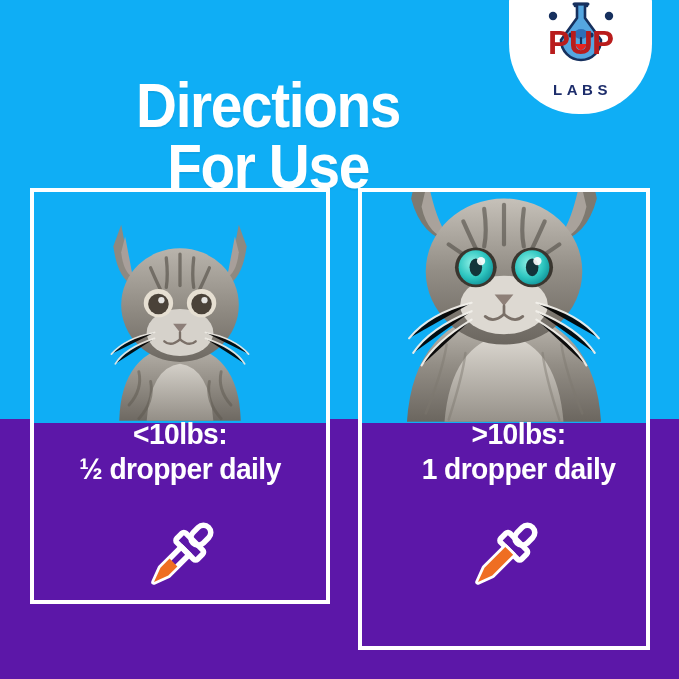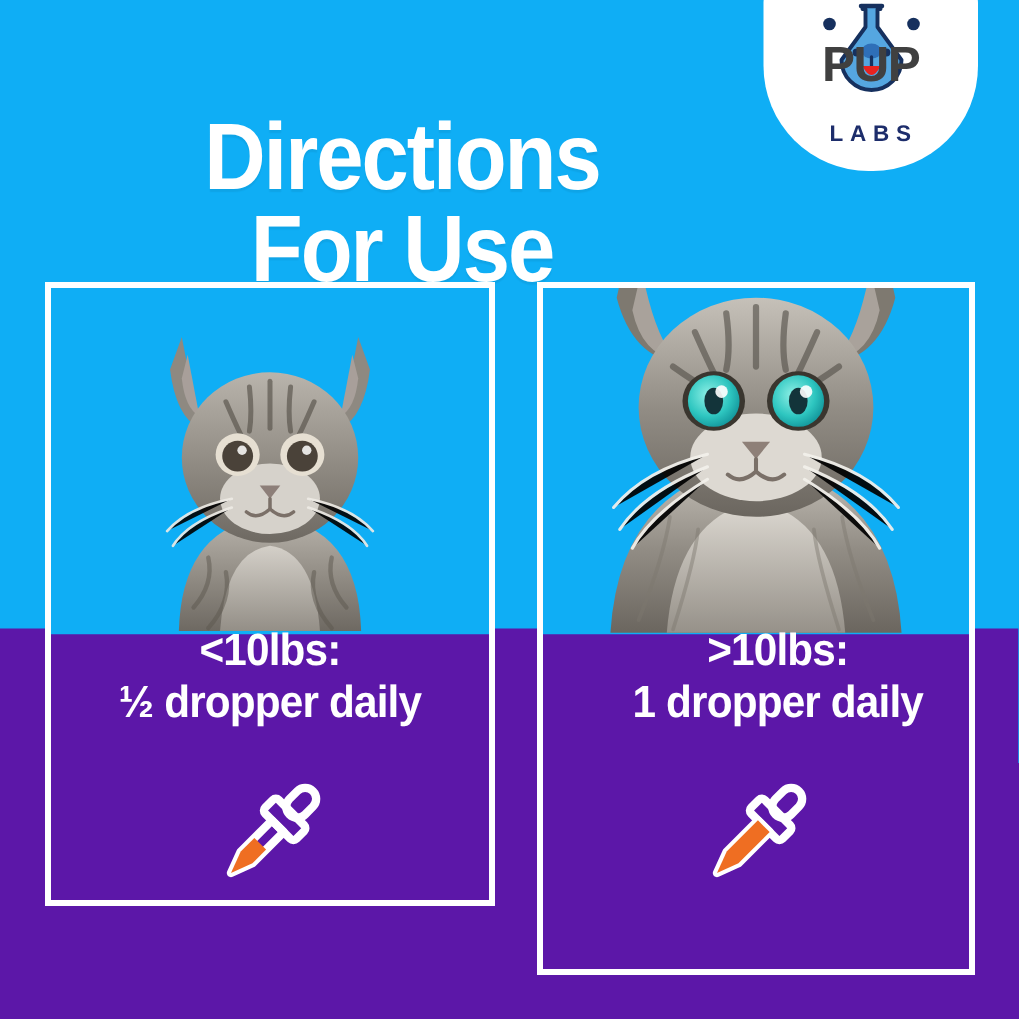--- a/index.html
+++ b/index.html
@@ -39,21 +39,21 @@
     background:#ffffff;
     border-radius:16px 16px 70px 70px;
     display:flex; flex-direction:column;
     align-items:center; justify-content:flex-start;
     padding-top:16px;
   }
   .logo-mark { width:88px; height:66px; position:relative; }
   .logo-pup {
     position:absolute; left:0; top:40px; width:100%;
     text-align:center;
-    color:#404040;
+    color:#b91c1c;
     font-size:33px; font-weight:800; letter-spacing:-1px;
     line-height:1;
   }
   .logo-labs {
     color:#1D2D6B; font-size:15px; font-weight:700;
     letter-spacing:4.5px; margin-top:14px; line-height:1;
     text-indent:4px;
     text-align:center;
   }
 

